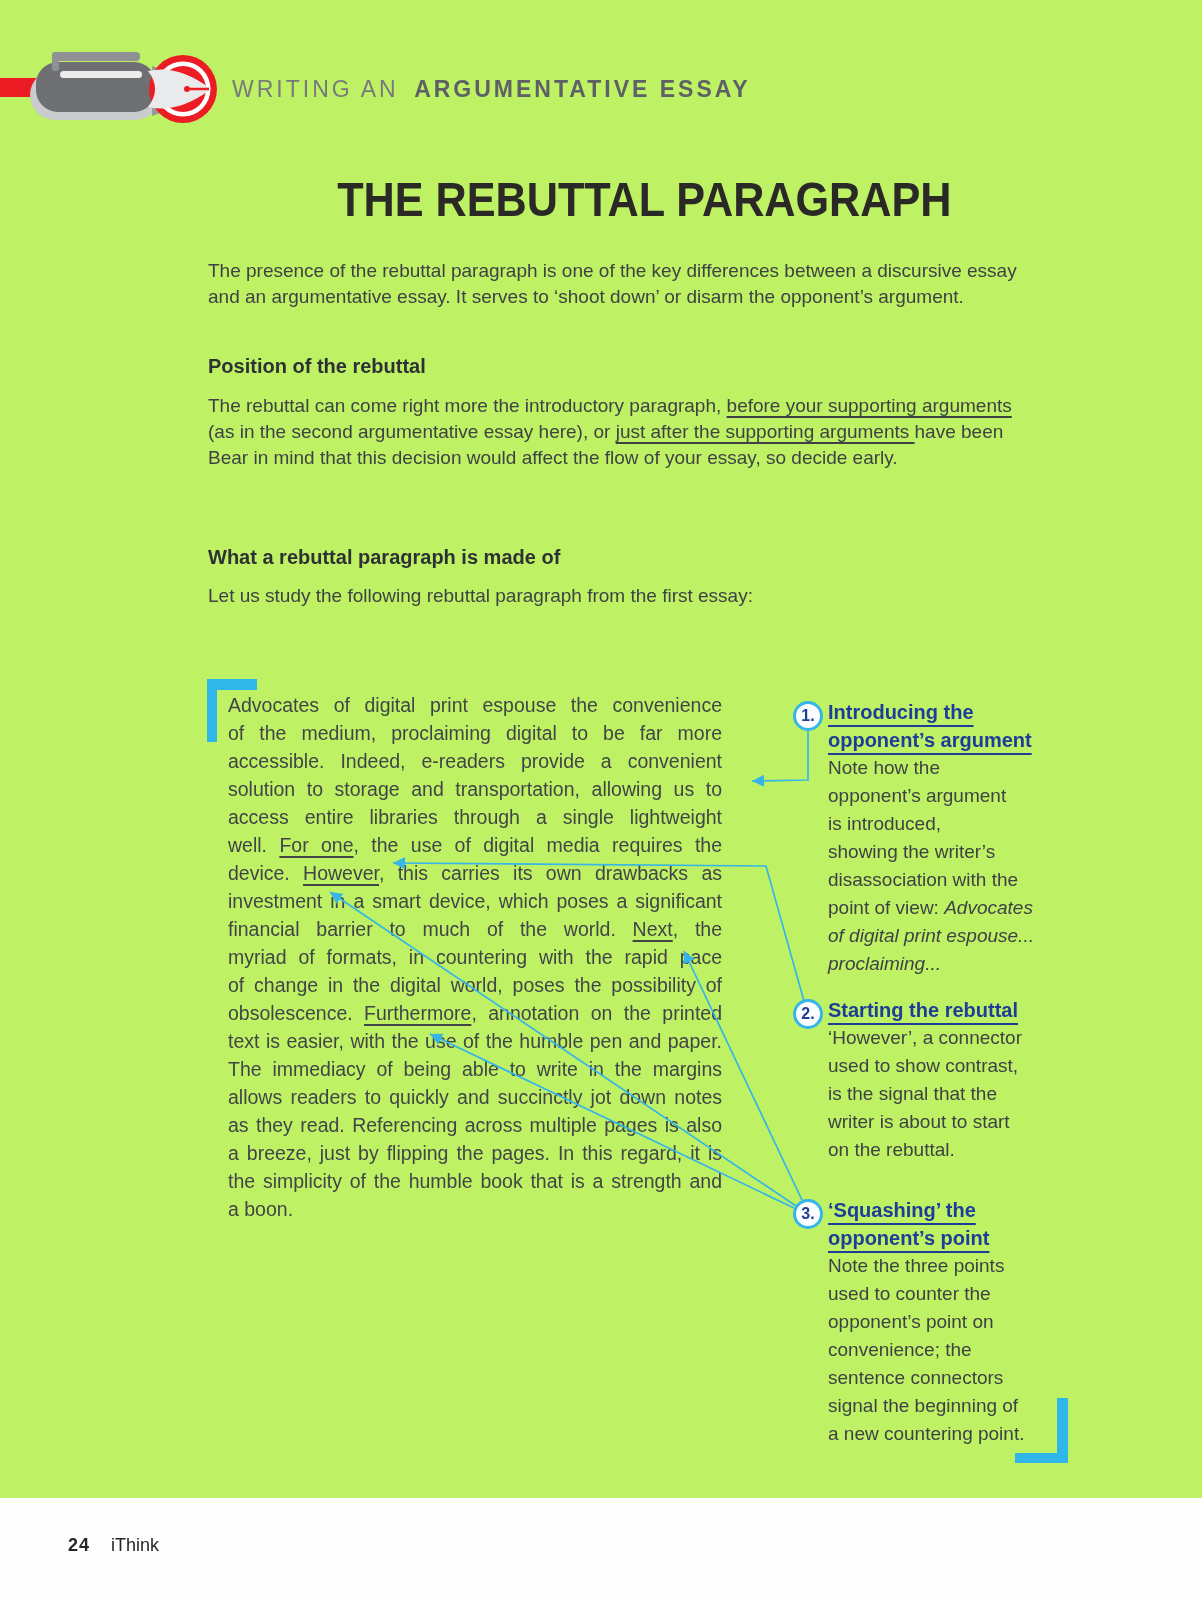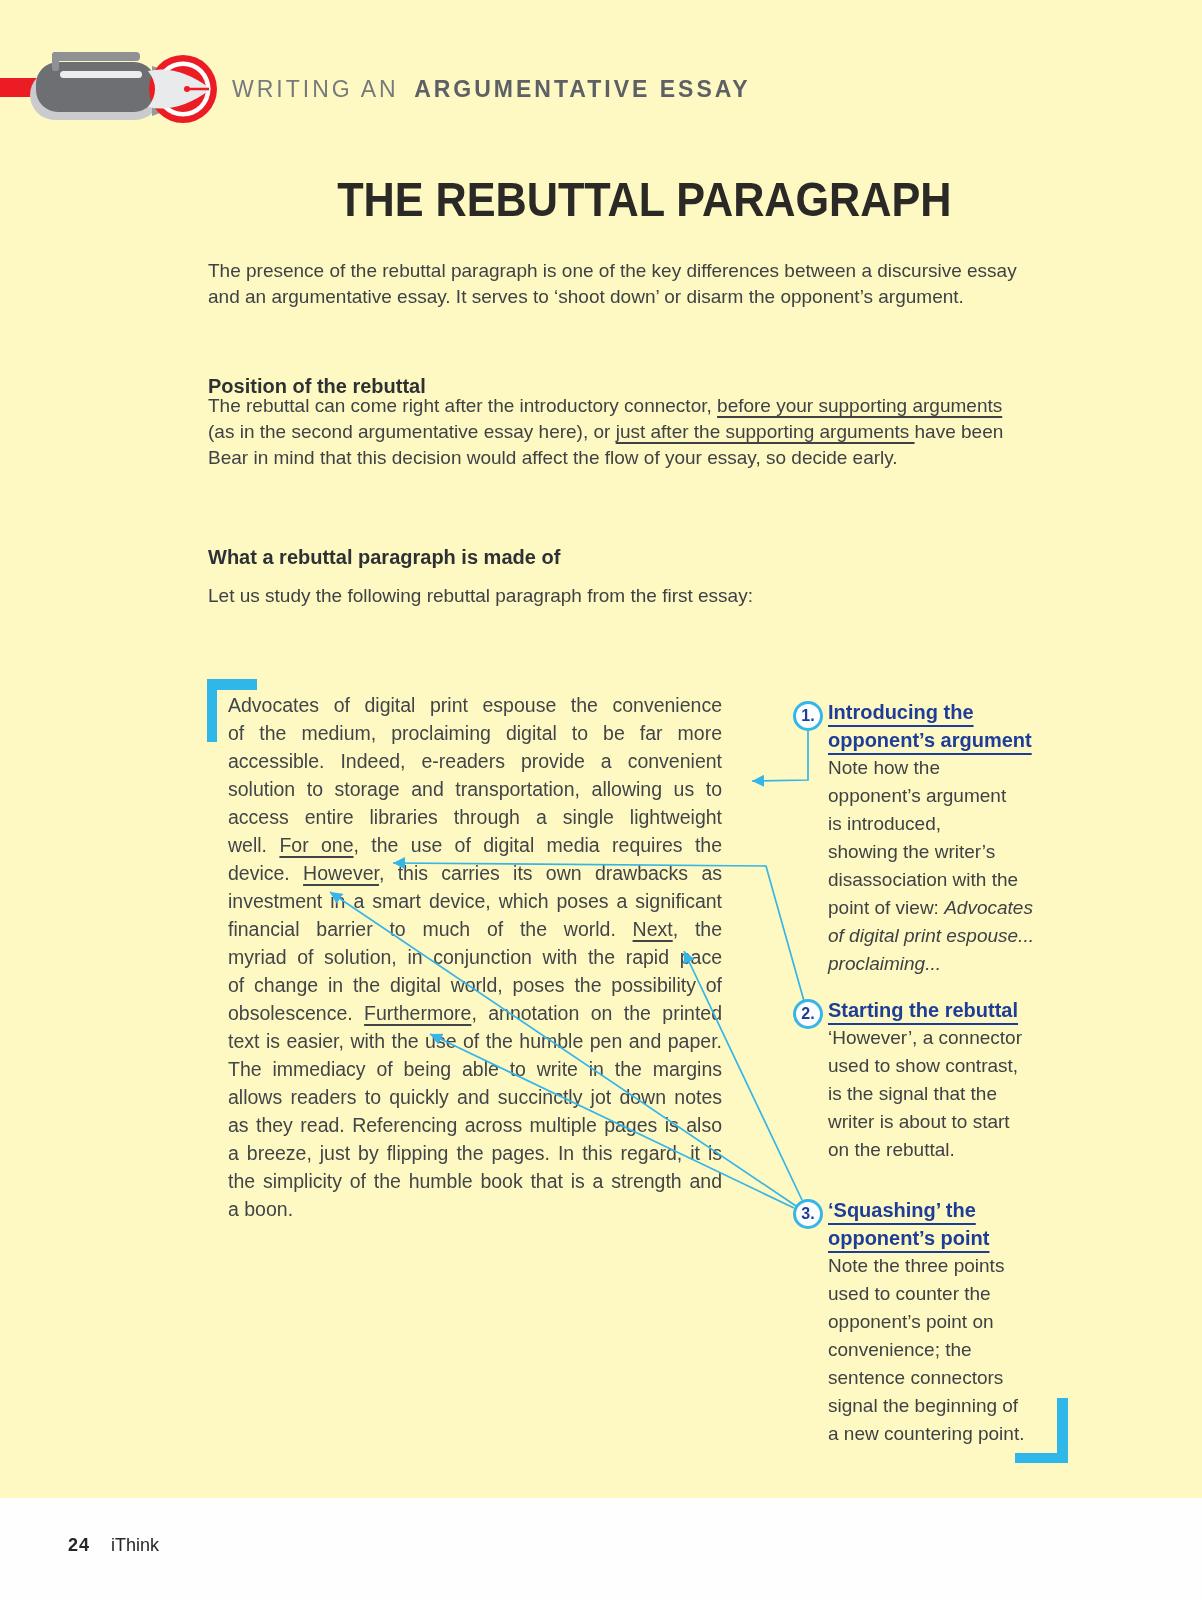--- a/index.html
+++ b/index.html
@@ -1,18 +1,18 @@
 <!DOCTYPE html>
 <html><head>
 <meta charset="utf-8">
 <style>
   html,body{margin:0;padding:0;background:#d8dee3;}
   .page{
     position:relative;width:1202px;height:1600px;margin:0 auto;
-    background:#fef9c3;overflow:hidden;
+    background:#bef264;overflow:hidden;
     font-family:"Liberation Sans", sans-serif;color:#3f4245;
   }
   .white-band{position:absolute;left:0;top:1498px;width:1202px;height:102px;background:#fefefe;}
 
   
   .logo{position:absolute;left:0;top:40px;}
   .header-title{
     position:absolute;left:232px;top:76px;font-size:23px;letter-spacing:3px;
     color:#77797d;white-space:nowrap;
   }
@@ -26,21 +26,21 @@
   }
 
   
   .tblock{position:absolute;left:208px;width:880px;font-size:19px;}
   .tblock .line{line-height:26px;white-space:nowrap;}
   .intro{top:258px;}
   .h2{
     position:absolute;left:208px;font-size:20px;font-weight:700;color:#2e3134;
     line-height:24px;white-space:nowrap;
   }
-  .h2.pos{top:374px;}
+  .h2.pos{top:354px;}
   .h2.makeup{top:545px;}
   .lead{position:absolute;left:208px;top:583px;font-size:19px;line-height:26px;white-space:nowrap;}
   .para-pos{top:393px;}
 
   .u{
     text-decoration:underline;text-underline-offset:4px;text-decoration-thickness:1.6px;
   }
   .i{font-style:italic;}
 
   
@@ -116,42 +116,42 @@
     <h1>THE REBUTTAL PARAGRAPH</h1>
   </div>
 
   <div class="tblock intro">
       <div class="line"><span>The presence of the rebuttal paragraph is one of the key differences between a discursive essay</span></div>
       <div class="line"><span>and an argumentative essay. It serves to ‘shoot down’ or disarm the opponent’s argument.</span></div>
     </div>
 
   <div class="h2 pos">Position of the rebuttal</div>
   <div class="tblock para-pos">
-      <div class="line"><span>The rebuttal can come right after the introductory connector, </span><span class="u">before your supporting arguments</span></div>
+      <div class="line"><span>The rebuttal can come right more the introductory paragraph, </span><span class="u">before your supporting arguments</span></div>
       <div class="line"><span>(as in the second argumentative essay here), or </span><span class="u">just after the supporting arguments </span><span>have been</span></div>
       <div class="line"><span>Bear in mind that this decision would affect the flow of your essay, so decide early.</span></div>
     </div>
 
   <div class="h2 makeup">What a rebuttal paragraph is made of</div>
   <div class="lead">Let us study the following rebuttal paragraph from the first essay:</div>
 
   <div class="bracket-tl"></div>
   <div class="bracket-br"></div>
 
   <div class="sample">
       <div class="line"><span>Advocates of digital print espouse the convenience</span></div>
       <div class="line"><span>of the medium, proclaiming digital to be far more</span></div>
       <div class="line"><span>accessible. Indeed, e-readers provide a convenient</span></div>
       <div class="line"><span>solution to storage and transportation, allowing us to</span></div>
       <div class="line"><span>access entire libraries through a single lightweight</span></div>
       <div class="line"><span>well. </span><span class="u">For one</span><span>, the use of digital media requires the</span></div>
       <div class="line"><span>device. </span><span class="u">However</span><span>, this carries its own drawbacks as</span></div>
       <div class="line"><span>investment in a smart device, which poses a significant</span></div>
       <div class="line"><span>financial barrier to much of the world. </span><span class="u">Next</span><span>, the</span></div>
-      <div class="line"><span>myriad of solution, in conjunction with the rapid pace</span></div>
+      <div class="line"><span>myriad of formats, in countering with the rapid pace</span></div>
       <div class="line"><span>of change in the digital world, poses the possibility of</span></div>
       <div class="line"><span>obsolescence. </span><span class="u">Furthermore</span><span>, annotation on the printed</span></div>
       <div class="line"><span>text is easier, with the use of the humble pen and paper.</span></div>
       <div class="line"><span>The immediacy of being able to write in the margins</span></div>
       <div class="line"><span>allows readers to quickly and succinctly jot down notes</span></div>
       <div class="line"><span>as they read. Referencing across multiple pages is also</span></div>
       <div class="line"><span>a breeze, just by flipping the pages. In this regard, it is</span></div>
       <div class="line"><span>the simplicity of the humble book that is a strength and</span></div>
       <div class="line"><span>a boon.</span></div>
     </div>

